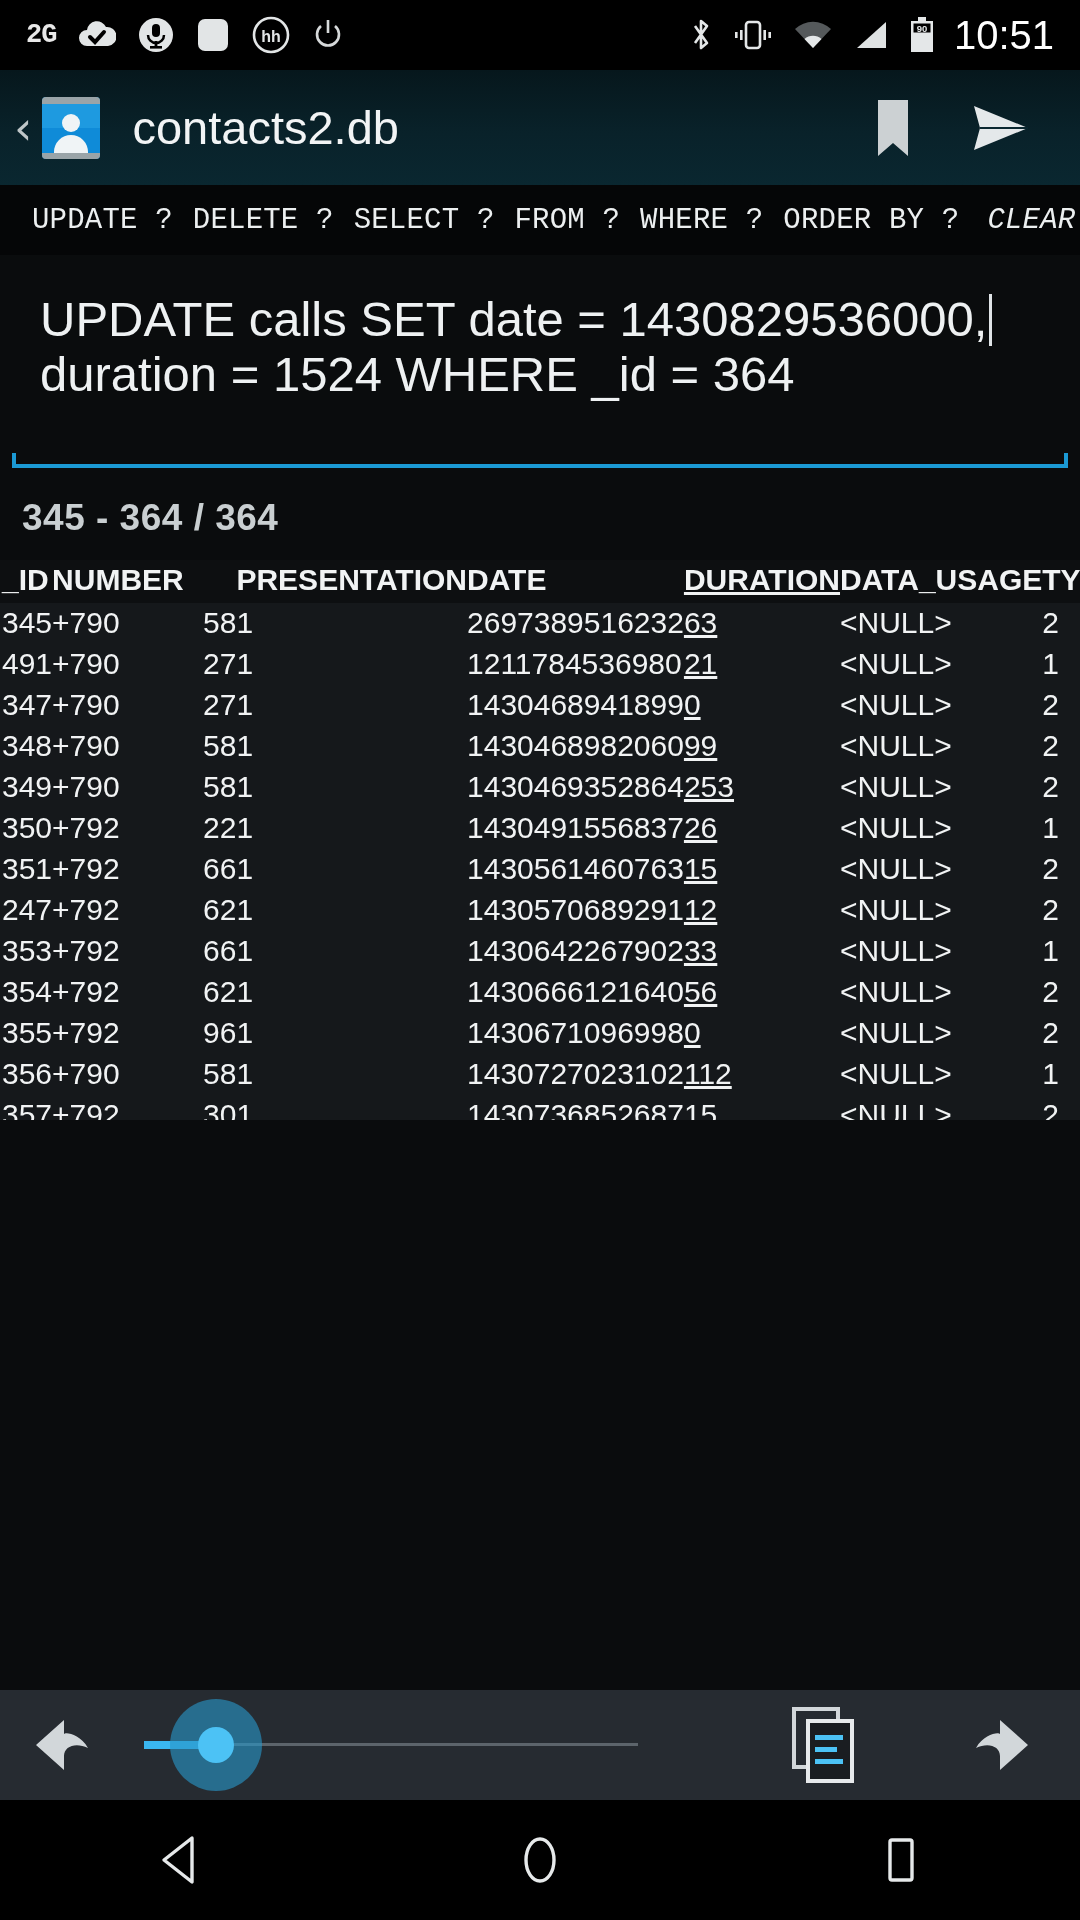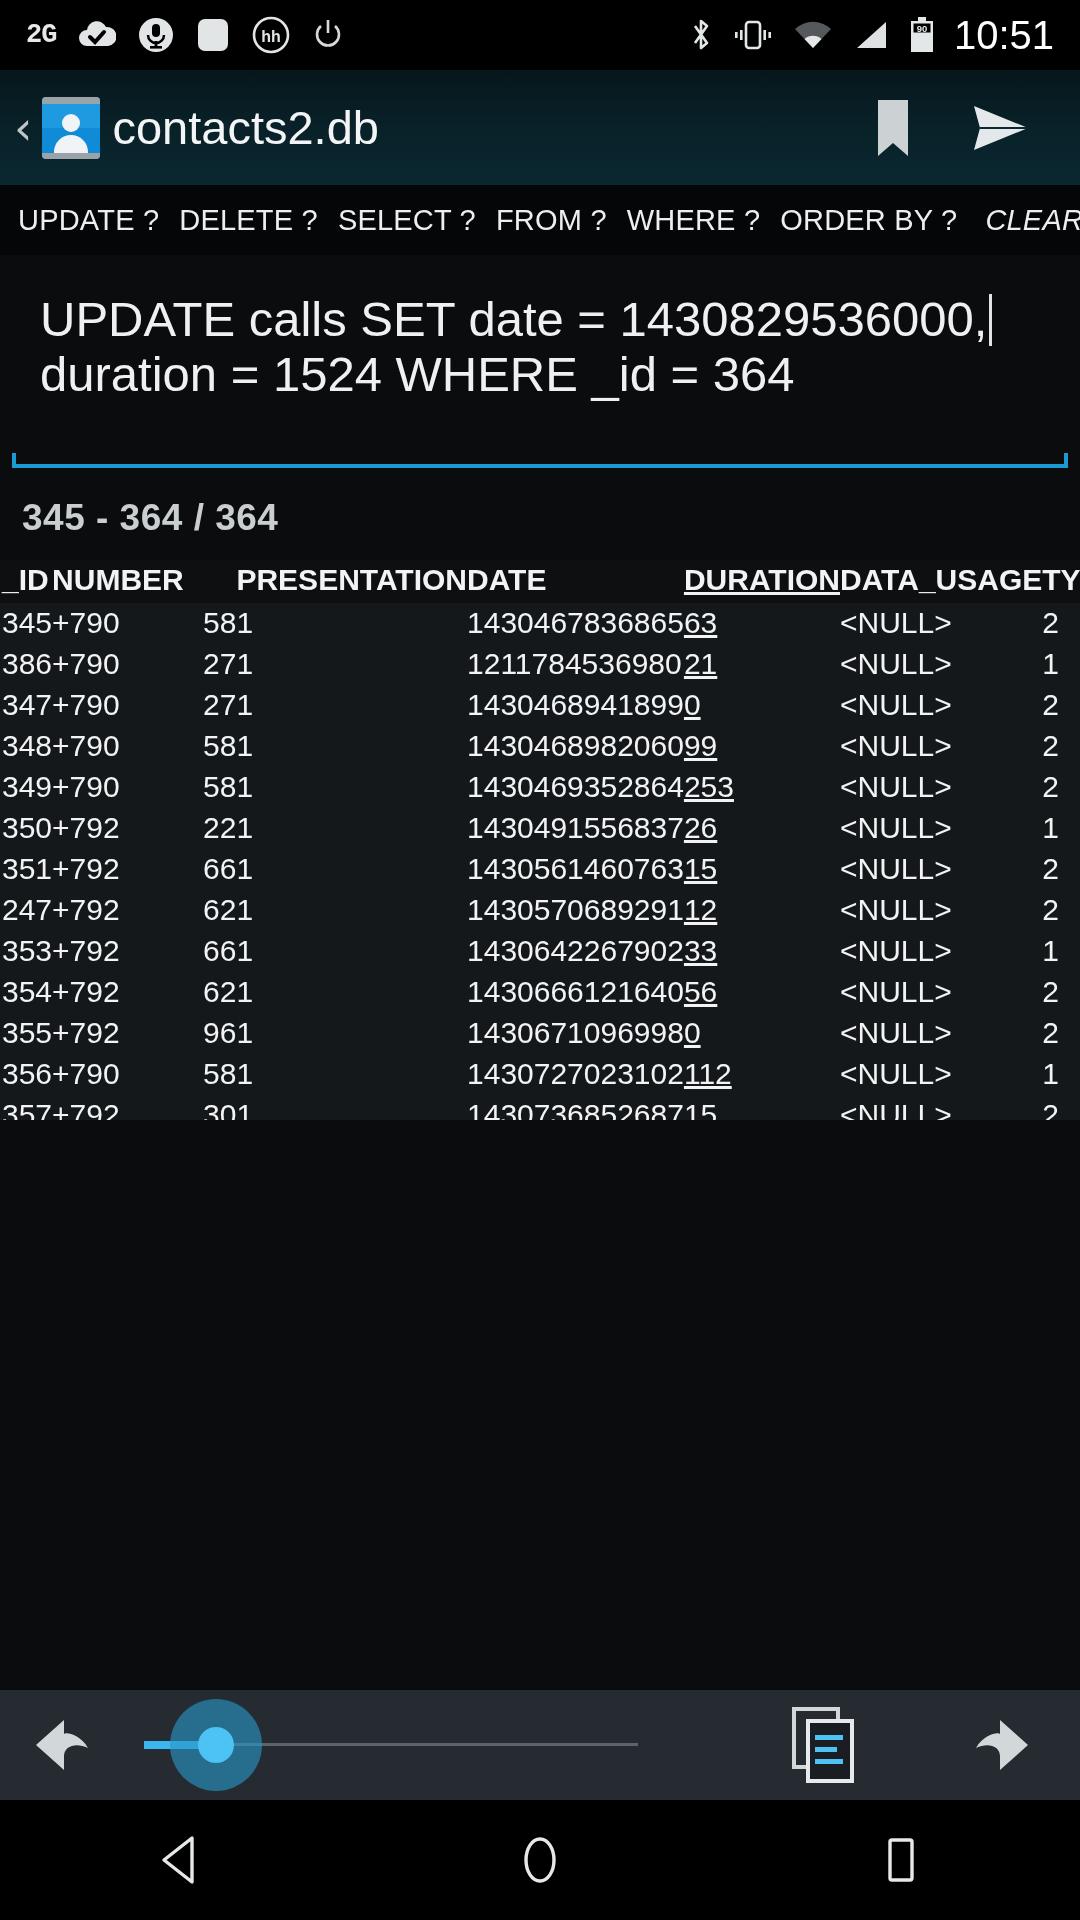--- a/index.html
+++ b/index.html
@@ -49,30 +49,31 @@
   }
   .app-icon::after {
     content:""; position:absolute; bottom:0; left:0; right:0; height:6px;
     background:#9aa4a8;
   }
   .ai-head { position:absolute; width:18px; height:18px; border-radius:50%;
              background:#f0f4f6; left:20px; top:17px; }
   .ai-body { position:absolute; width:34px; height:20px; left:12px; top:38px;
              border-radius:17px 17px 0 0; background:#f0f4f6; }
   .app-title {
-    color: #f2f4f5; font-size: 47px; margin-left: 12px; font-weight: normal;
+    color: #f2f4f5; font-size: 47px; margin-left: 32px; font-weight: normal;
     letter-spacing: 0px;
   }
   .appbar-actions { margin-left:auto; display:flex; align-items:center; gap: 56px; padding-right: 48px; }
 
   
   .kwbar {
     position: absolute; top: 185px; left: 0; width: 1080px; height: 70px;
     background: #050607; display: flex; align-items: center;
-    padding-left: 8px;
+    padding-left: 22px;
+    font-family: Liberation Mono, monospace;
   }
   .kw {
     color: #eceff0; font-size: 29px; white-space: nowrap;
     padding: 6px 10px; letter-spacing: 0.2px;
   }
   .kw.clear { font-style: italic; padding-left: 18px; }
 
   
   .editor {
     position: absolute; top: 258px; left: 0; width: 1080px;
@@ -261,27 +262,27 @@
           <th class="c-data">DATA_USAGE</th>
           <th class="c-type">TYPE</th>
 
         </tr>
       </thead>
       <tbody id="tbody">
           <tr>
             <td class="c-id">345</td>
             <td class="c-num">+790     58</td>
             <td class="c-pres">1</td>
-            <td class="c-date">1430467836865</td>
+            <td class="c-date">2697389516232</td>
             <td class="c-dur">63</td>
             <td class="c-data null">&lt;NULL&gt;</td>
             <td class="c-type">2</td>
           </tr>
           <tr>
-            <td class="c-id">386</td>
+            <td class="c-id">491</td>
             <td class="c-num">+790     27</td>
             <td class="c-pres">1</td>
             <td class="c-date">1211784536980</td>
             <td class="c-dur">21</td>
             <td class="c-data null">&lt;NULL&gt;</td>
             <td class="c-type">1</td>
           </tr>
           <tr>
             <td class="c-id">347</td>
             <td class="c-num">+790     27</td>

